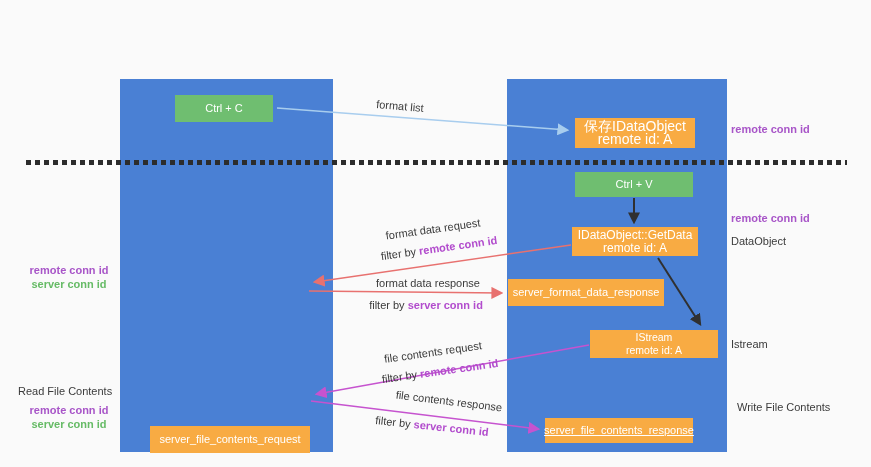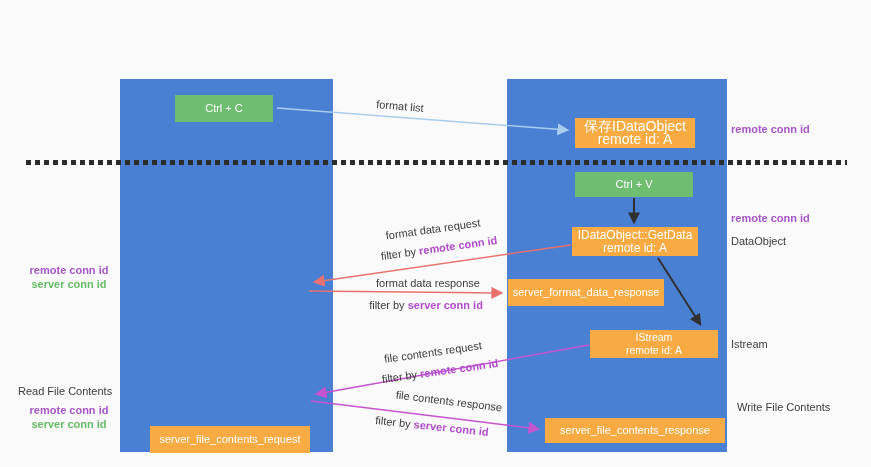--- a/index.html
+++ b/index.html
@@ -92,21 +92,21 @@
 
 
   <div class="node orange" style="left:508px;top:279px;width:156px;height:27px;">
     <div>server_format_data_response</div>
   </div>
 
   <div class="node orange" style="left:150px;top:382px;width:160px;height:27px;margin-top:44px;">
     <div>server_file_contents_request</div>
   </div>
 
-  <div class="node orange" style="left:545px;top:418px;width:180px;height:25px;">
+  <div class="node orange" style="left:545px;top:418px;width:148px;height:25px;text-decoration:underline;">
     <div>server_file_contents_response</div>
   </div>
 
   <div class="edge-label ctr" style="left:400px;top:106px;transform:translate(-50%,-50%) rotate(5deg);"><span>format list</span></div>
 
   <div class="edge-label ctr" style="left:433px;top:229px;transform:translate(-50%,-50%) rotate(-8deg);"><span>format data request</span></div>
   <div class="edge-label ctr" style="left:439px;top:248px;transform:translate(-50%,-50%) rotate(-8deg);"><span>filter by</span> <span class="pb">remote conn id</span></div>
 
   <div class="edge-label ctr" style="left:428px;top:283px;"><span>format data response</span></div>
   <div class="edge-label ctr" style="left:426px;top:305px;"><span>filter by</span> <span class="pb">server conn id</span></div>

